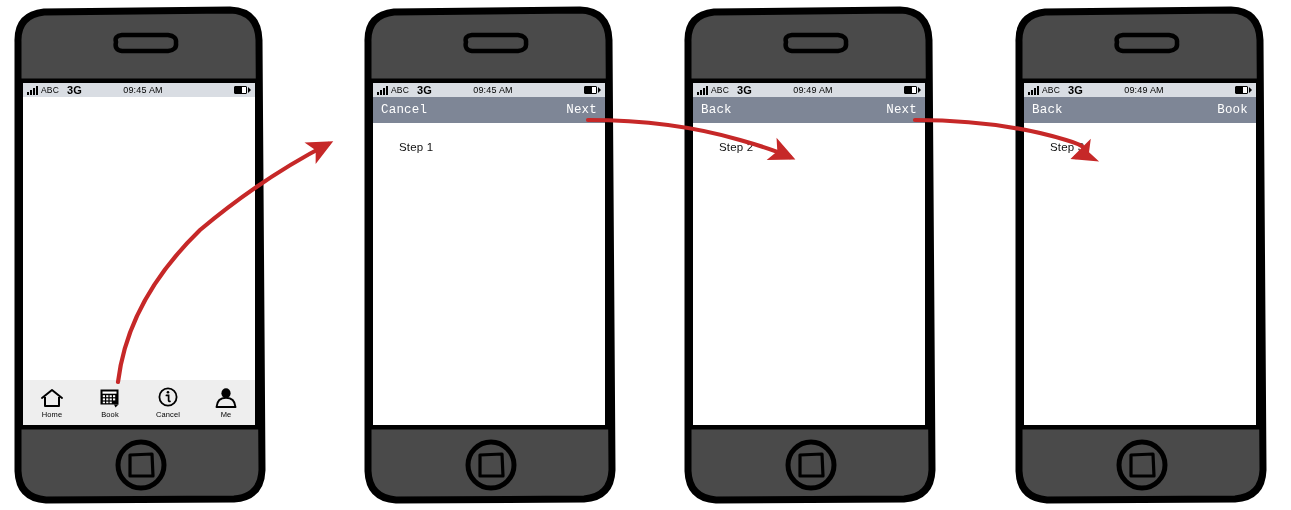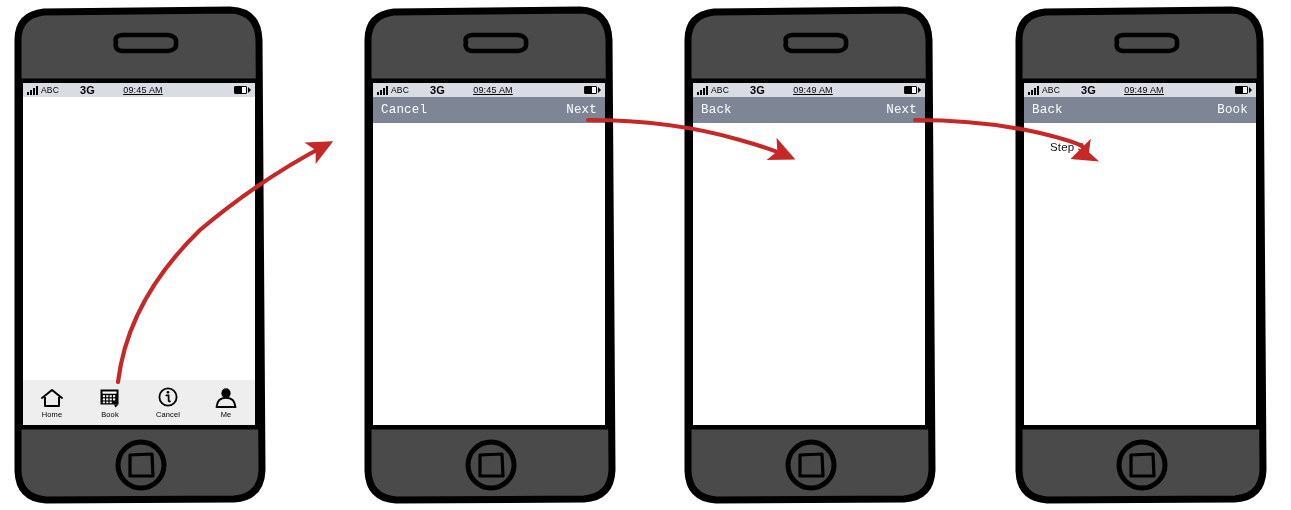--- a/index.html
+++ b/index.html
@@ -69,31 +69,30 @@
   .sb-signal i:nth-child(2) { height: 5px; }
   .sb-signal i:nth-child(3) { height: 7px; }
   .sb-signal i:nth-child(4) { height: 9px; }
   .sb-carrier {
     font-size: 8.5px;
     letter-spacing: 0.2px;
   }
   .sb-network {
     font-size: 11px;
     font-weight: bold;
-    margin-left: 21px;
+    margin-left: 8px;
     line-height: 1;
   }
   .sb-time {
     position: absolute;
     left: 8px; right: 0;
     text-align: center;
     font-size: 9px;
     letter-spacing: 0.2px;
     pointer-events: none;
-    text-decoration: underline;
   }
   .sb-battery {
     margin-left: auto;
     display: flex;
     align-items: center;
     position: relative;
     z-index: 2;
   }
   .sb-battery .body {
     width: 13px;
@@ -288,20 +287,23 @@
         <span class="sb-time">09:45 AM</span>
         <span class="sb-battery">
             <span class="body"></span>
             <span class="cap"></span>
           </span>
       </div>
       <div class="navbar">
         <span class="navbtn">Cancel</span>
         <span class="navbtn">Next</span>
       </div>
+      <div class="content">
+        <div class="step-label">Step 1</div>
+      </div>
     </div>
   </div>
 
   <div class="phone" id="p3" style="left:670px;">
     <svg class="phone-svg" viewBox="0 0 290 510">
       <path d="M18 42 Q17 15 44 12 L230 10 Q258 11 259 40 L262 470 Q261 497 234 499 L46 500 Q19 498 18 471 Z" fill="#4a4a4a" stroke="#000000" stroke-width="7" stroke-linejoin="round"></path>
       <path d="M116 42 Q114 36 122 35 L168 35 Q177 36 176 43 Q177 50 168 51 L122 51 Q114 50 116 42 Z" fill="#4a4a4a" stroke="#000000" stroke-width="4.5"></path>
       <circle cx="141" cy="465" r="23" fill="#4a4a4a" stroke="#000000" stroke-width="5"></circle>
       <path d="M130 455 L152 454 L153 476 L130 476 Z" fill="none" stroke="#000000" stroke-width="3.2" stroke-linejoin="round"></path>
       <rect x="21" y="81" width="236" height="346" fill="none" stroke="#000000" stroke-width="5"></rect>
@@ -319,20 +321,23 @@
         <span class="sb-time">09:49 AM</span>
         <span class="sb-battery">
             <span class="body"></span>
             <span class="cap"></span>
           </span>
       </div>
       <div class="navbar">
         <span class="navbtn">Back</span>
         <span class="navbtn">Next</span>
       </div>
+      <div class="content">
+        <div class="step-label">Step 2</div>
+      </div>
     </div>
   </div>
 
   <div class="phone" id="p4" style="left:1001px;">
     <svg class="phone-svg" viewBox="0 0 290 510">
       <path d="M18 42 Q17 15 44 12 L230 10 Q258 11 259 40 L262 470 Q261 497 234 499 L46 500 Q19 498 18 471 Z" fill="#4a4a4a" stroke="#000000" stroke-width="7" stroke-linejoin="round"></path>
       <path d="M116 42 Q114 36 122 35 L168 35 Q177 36 176 43 Q177 50 168 51 L122 51 Q114 50 116 42 Z" fill="#4a4a4a" stroke="#000000" stroke-width="4.5"></path>
       <circle cx="141" cy="465" r="23" fill="#4a4a4a" stroke="#000000" stroke-width="5"></circle>
       <path d="M130 455 L152 454 L153 476 L130 476 Z" fill="none" stroke="#000000" stroke-width="3.2" stroke-linejoin="round"></path>
       <rect x="21" y="81" width="236" height="346" fill="none" stroke="#000000" stroke-width="5"></rect>

